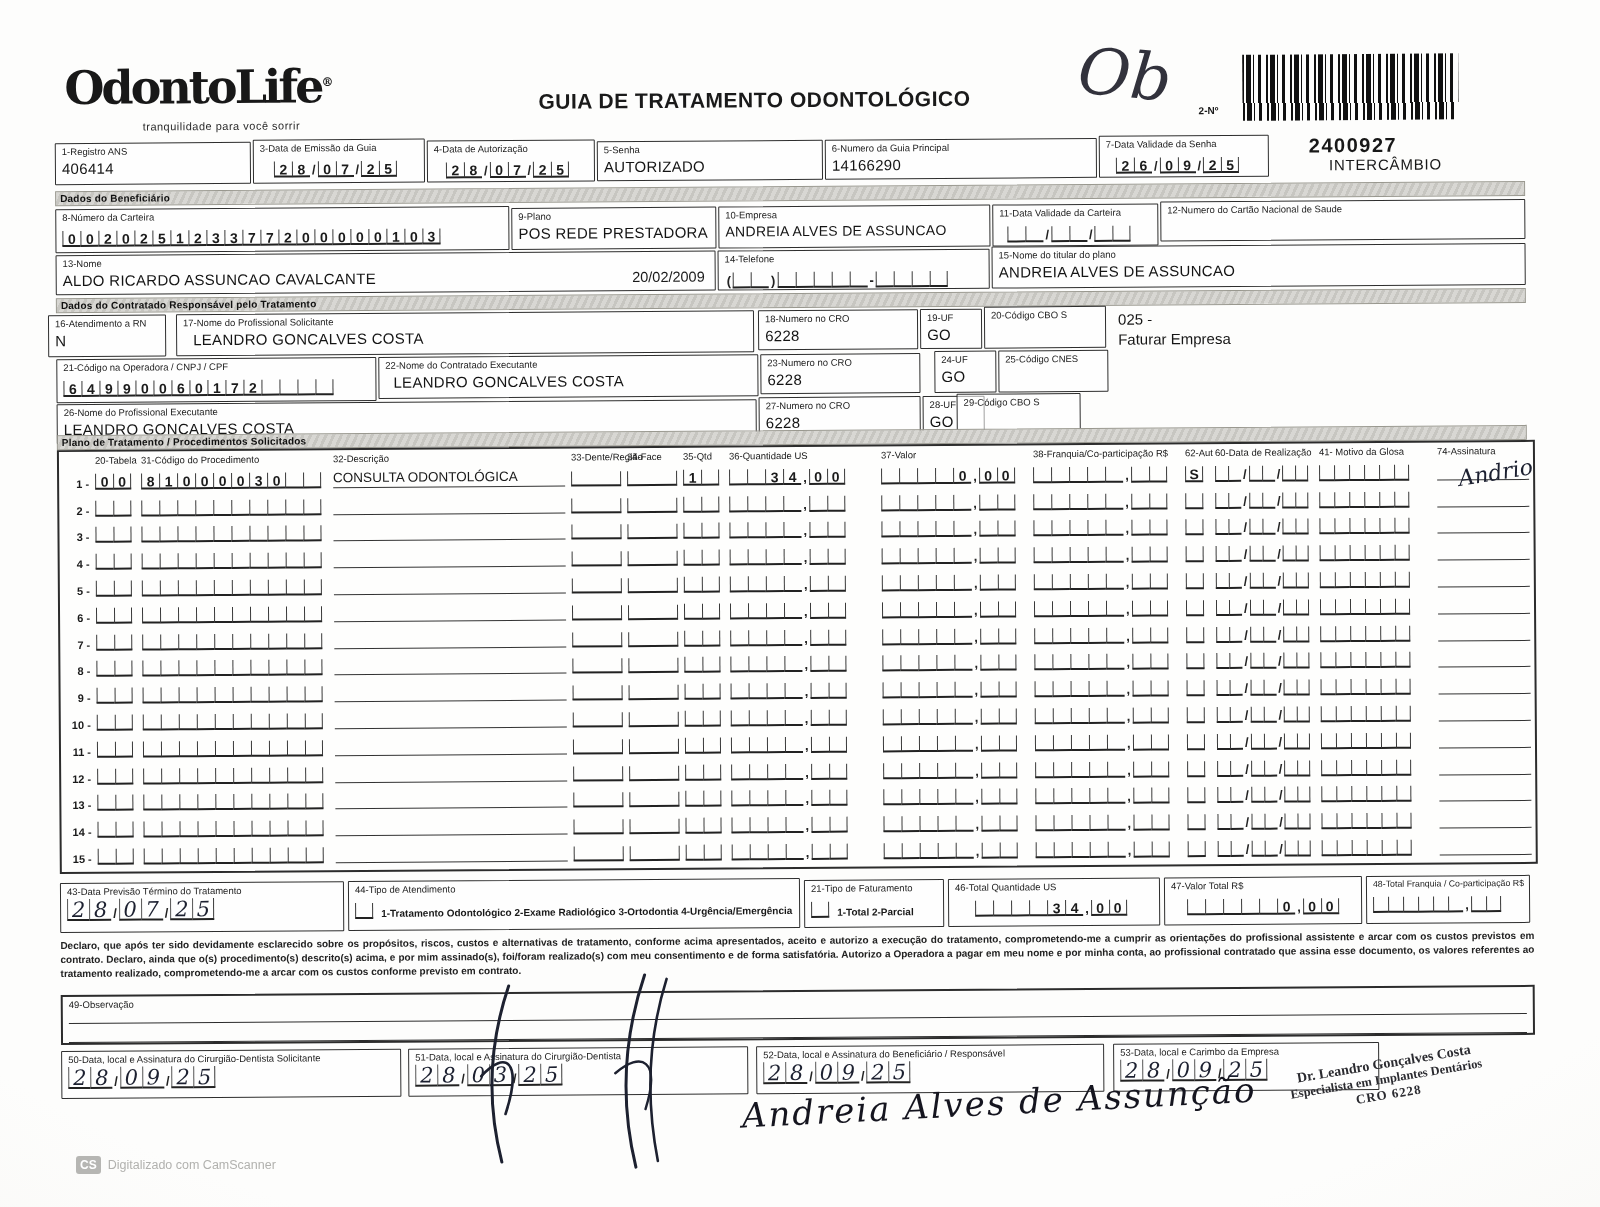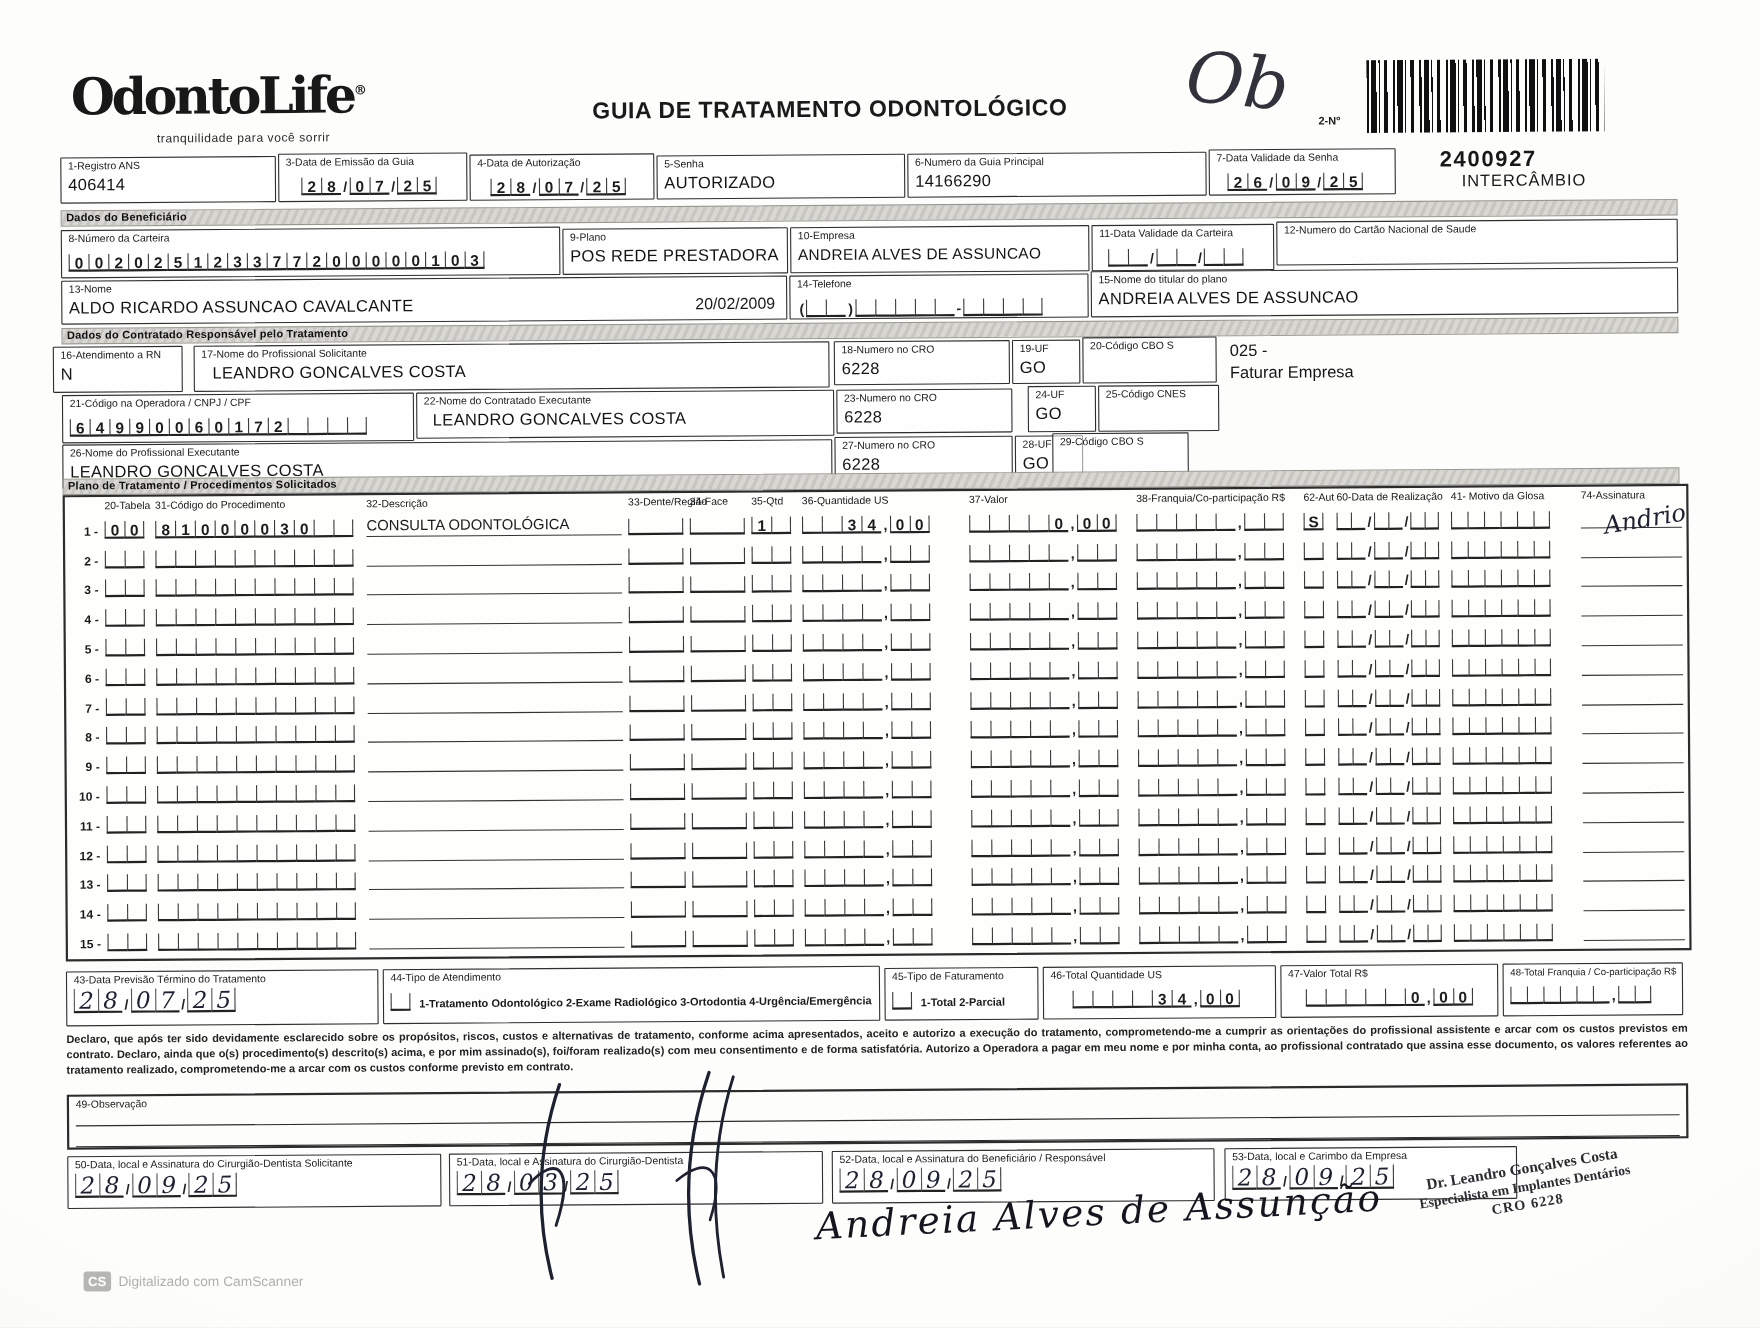--- a/index.html
+++ b/index.html
@@ -1555,21 +1555,21 @@
   <div class="fbox" style="left:296px;top:832px;width:452px;height:50px">
     <div class="flabel">44-Tipo de Atendimento</div>
     <div class="optrow">
       <span class="comb">
             <span class="cell"></span>
           </span>
       <span class="opts">1-Tratamento Odontológico  2-Exame Radiológico  3-Ortodontia  4-Urgência/Emergência</span>
     </div>
   </div>
   <div class="fbox" style="left:752px;top:834px;width:140px;height:48px">
-    <div class="flabel">45-Tipo de Faturamento</div>
+    <div class="flabel">21-Tipo de Faturamento</div>
     <div class="optrow">
       <span class="comb">
             <span class="cell"></span>
           </span>
       <span class="opts">1-Total  2-Parcial</span>
     </div>
   </div>
   <div class="fbox" style="left:896px;top:834px;width:212px;height:48px">
     <div class="flabel">46-Total Quantidade US</div>
     <span class="comb" style="margin-left:20px">

